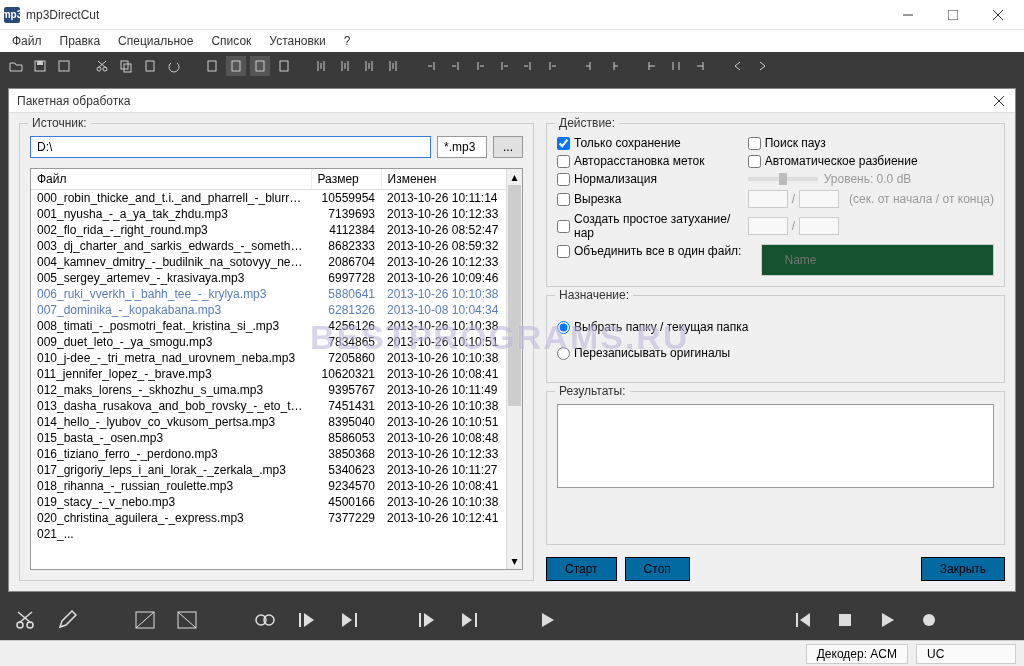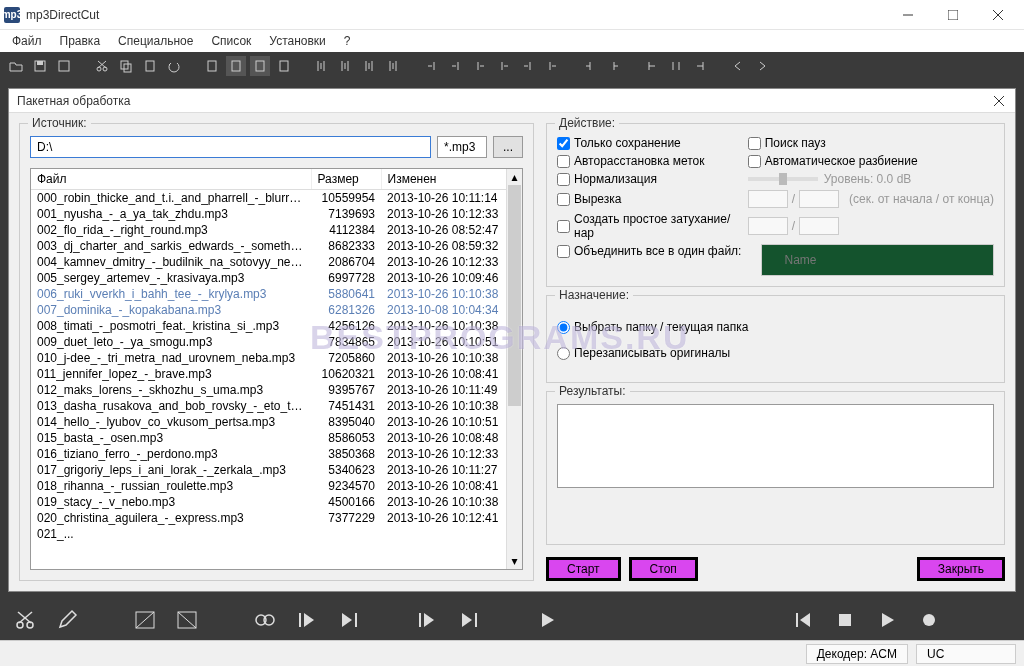--- a/index.html
+++ b/index.html
@@ -65,21 +65,21 @@
 .time-inputs input { width:40px; height:18px; border:1px solid #ccc; background:#f8f8f8; }
 .merge-row { display:flex; align-items:flex-start; gap:20px; grid-column: 1 / span 2; }
 .merge-row input[type=text] { flex:1; height:32px; border:1px solid #ccc; padding:0 22px; background:#14532d; color:#999; }
 
 .radio-row { display:flex; align-items:center; gap:4px; margin:12px 0; }
 .radio-row input { width:13px; height:13px; }
 
 .results-box { border:1px solid #999; background:#fff; height:84px; }
 
 .btn-row { display:flex; gap:8px; margin-top:4px; }
-.btn { height:24px; padding:0 18px; border:3px solid #000000; background:#d946ef; cursor:pointer; }
+.btn { height:24px; padding:0 18px; border:1px solid #000000; background:#0369a1; cursor:pointer; }
 .btn-row .spacer { flex:1; }
 
 .bottom-toolbar { height: 40px; background:#3a3a3a; display:flex; align-items:center; padding:0 14px; gap:20px; }
 .bottom-toolbar .bt-btn { color:#ddd; display:flex; align-items:center; justify-content:center; }
 .bottom-toolbar .bt-btn svg { width:22px; height:22px; }
 .bottom-toolbar .bt-sep { width:16px; }
 
 .statusbar { height:26px; background:#f0f0f0; display:flex; align-items:center; border-top:1px solid #ccc; padding:0 8px; gap:8px; justify-content:flex-end; }
 .statusbar .cell { border:1px solid #ccc; padding:2px 10px; background:#fafafa; }
 .statusbar .cell.wide { width:100px; }

